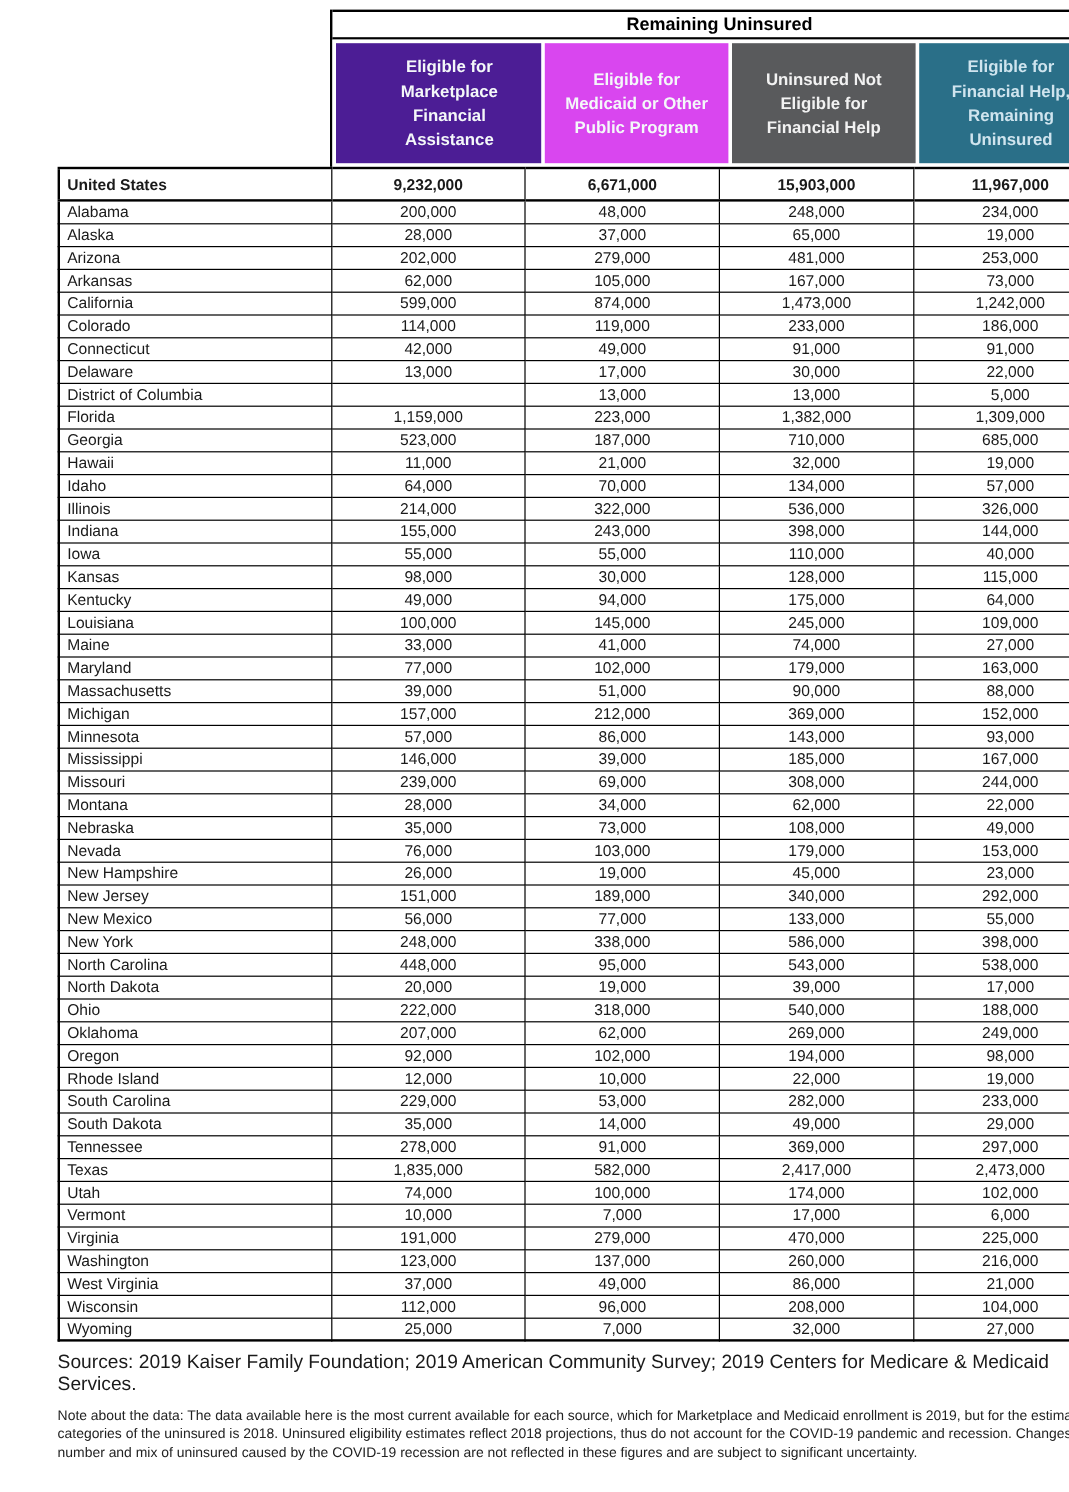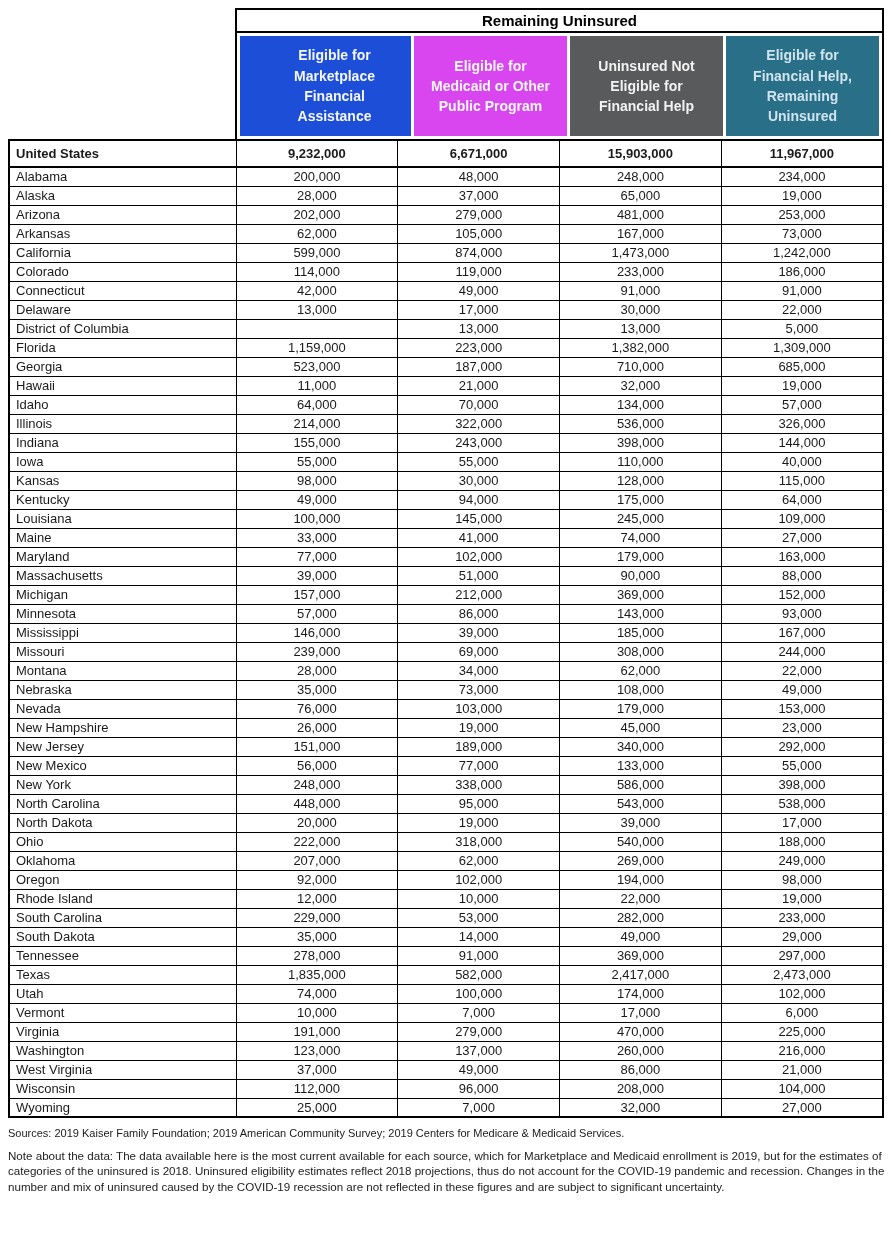--- a/index.html
+++ b/index.html
@@ -2,21 +2,21 @@
 <html><head>
 <meta charset="utf-8">
 <style>
   * { box-sizing: border-box; margin: 0; padding: 0; }
   html, body { background: #ffffff; }
   body {
     width: 891px; height: 1243px; overflow: hidden;
     font-family: "Liberation Sans", "DejaVu Sans", sans-serif;
     color: #1a1a1a;
   }
-  .page { padding: 8px 7px 0 8px; }
+  .page { padding: 8px 7px 0 8px; margin-left: 40px; }
 
   
   .header-area {
     margin-left: 227px;
     width: 649px;
     border-left: 2px solid #000;
     border-right: 2px solid #000;
   }
   .top-box {
     height: 25px;
@@ -57,40 +57,40 @@
   tr.total td {
     border-top: 2px solid #000;
     border-bottom: 2px solid #000;
     height: 27px;
     font-weight: bold;
   }
 
   
   .sources {
     margin-top: 9px;
-    font-size: 11px;
+    font-size: 16px;
     color: #1a1a1a;
   }
   .note {
     margin-top: 9px;
     font-size: 11.6px;
     line-height: 1.32;
     color: #222222;
     width: 878px;
   }
 </style>
 </head>
 <body>
 
 <div class="page">
 
   <div class="header-area">
     <div class="top-box">Remaining Uninsured</div>
     <div class="col-headers">
-      <div class="col-head" style="background: #1d4ed8; color: rgb(244, 248, 249); padding-left: 28px;">Eligible for Marketplace Financial Assistance</div>
+      <div class="col-head" style="background: #4c1d95; color: rgb(244, 248, 249); padding-left: 28px;">Eligible for Marketplace Financial Assistance</div>
       <div class="col-head" style="background: #d946ef; color: rgb(244, 248, 249);">Eligible for Medicaid or Other Public Program</div>
       <div class="col-head" style="background: rgb(89, 90, 92); color: rgb(242, 242, 242);">Uninsured Not Eligible for Financial Help</div>
       <div class="col-head" style="background: rgb(42, 111, 136); color: rgb(207, 228, 238);">Eligible for Financial Help, Remaining Uninsured</div>
     </div>
   </div>
 
   <table class="data">
     <colgroup>
       <col style="width:227px">
       <col>

